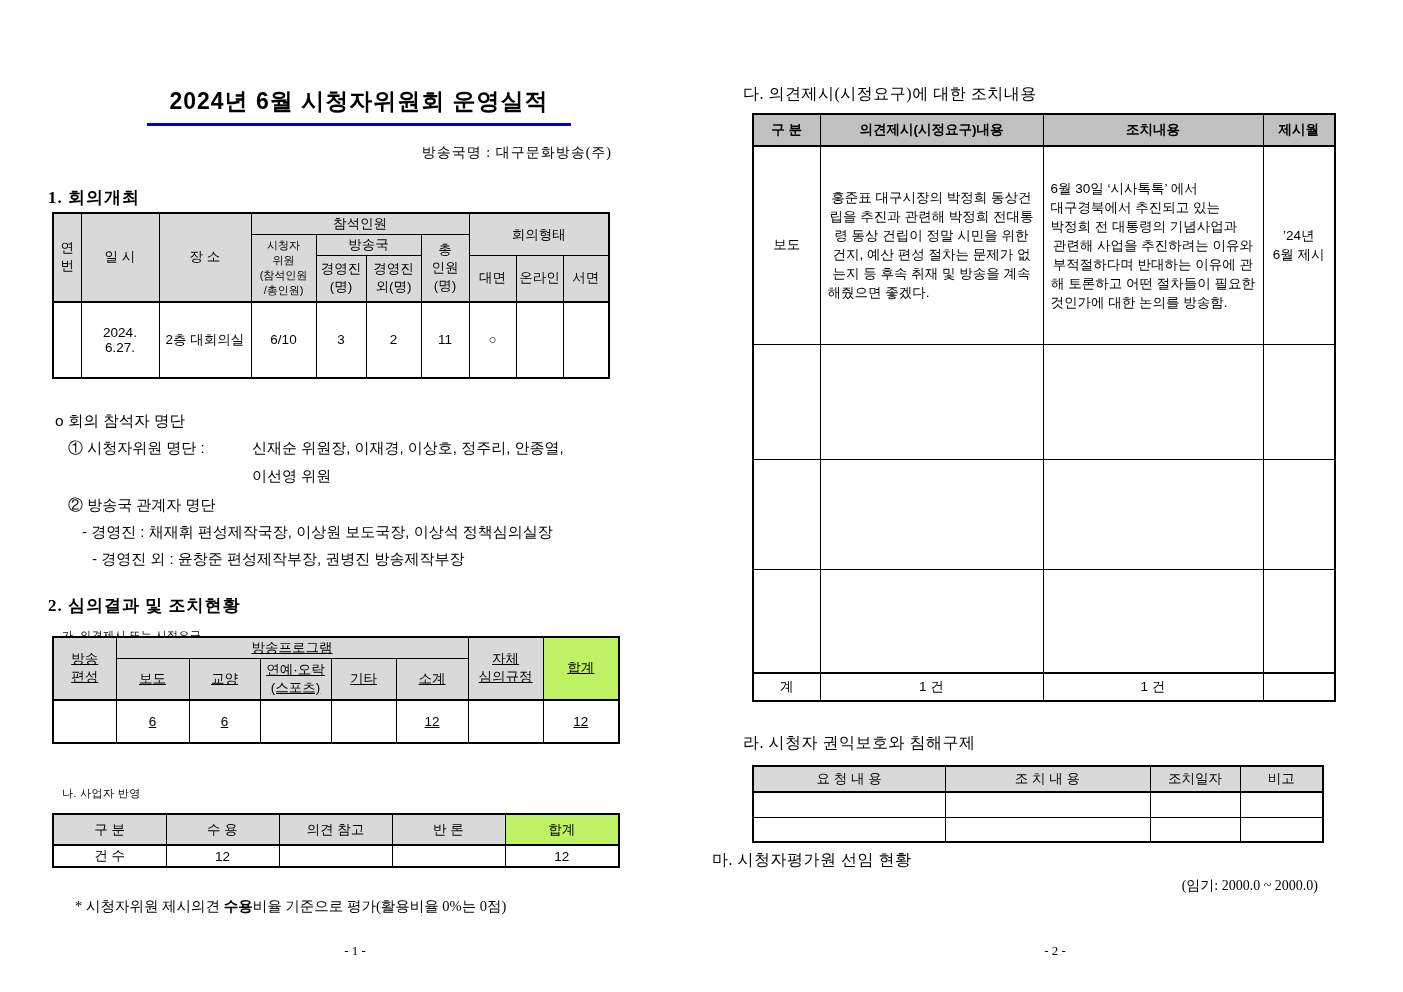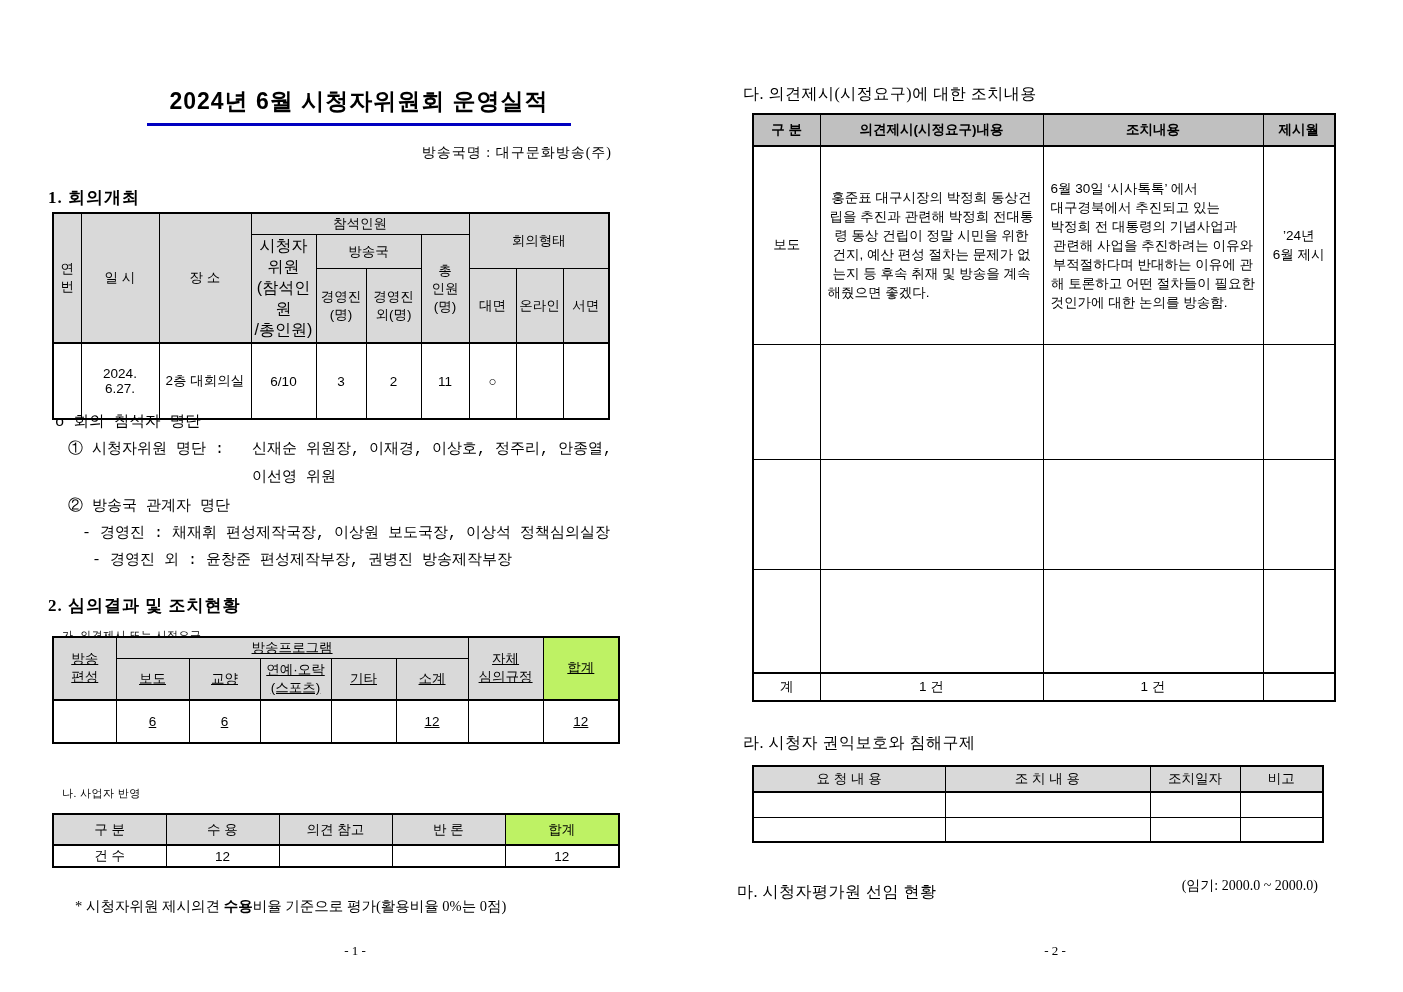--- a/index.html
+++ b/index.html
@@ -11,21 +11,21 @@
   .serif { font-family:"Liberation Serif", serif; }
 
   .doc-title {
     position:absolute; left:147px; top:86px; width:424px;
     text-align:center; font-size:23px; font-weight:bold; letter-spacing:1px;
     padding-bottom:6px; border-bottom:3px solid #0000c0;
   }
   .broadcaster { position:absolute; left:350px; top:144px; width:262px; text-align:right; font-size:14px; letter-spacing:1px; }
   .sec  { position:absolute; font-size:17px; font-weight:bold; font-family:"Liberation Serif", serif; letter-spacing:1px; }
   .sub  { position:absolute; font-size:11px; font-family:"Liberation Serif", serif; letter-spacing:0.5px; }
-  .bodyline { position:absolute; font-size:15px; font-family:Liberation Mono, monospace; }
+  .bodyline { position:absolute; font-size:15px; font-family:Liberation Sans, sans-serif; }
 
   table.doc { position:absolute; border-collapse:collapse; table-layout:fixed; border:2px solid #000; }
   table.doc td {
     border:1px solid #000; text-align:center; vertical-align:middle;
     font-size:13.5px; padding:1px 2px; overflow:hidden;
   }
   .hdr      { background:#d9d9d9; }
   .hdr-dark { background:#c0c0c0; font-weight:bold; border-bottom-width:2px !important; }
   .total    { background:#bef264; }
   .pre      { white-space:pre-line; }
@@ -65,21 +65,21 @@
   <tbody>
       <tr style="height:20px">
     <td rowspan="3" class="hdr pre">연
 번</td>
     <td rowspan="3" class="hdr">일 시</td>
     <td rowspan="3" class="hdr">장 소</td>
     <td colspan="4" class="hdr">참석인원</td>
     <td colspan="3" rowspan="2" class="hdr">회의형태</td>
   </tr>
   <tr style="height:19px">
-    <td rowspan="2" class="hdr pre" style="font-size:16px">시청자
+    <td rowspan="2" class="hdr pre" style="font-size:11px">시청자
 위원
 (참석인원
 /총인원)</td>
     <td colspan="2" class="hdr">방송국</td>
     <td rowspan="2" class="hdr pre">총
 인원
 (명)</td>
   </tr>
   <tr style="height:46px">
     <td class="hdr pre">경영진
@@ -267,15 +267,15 @@
   </tr>
   <tr style="height:25px">
     <td></td>
     <td></td>
     <td></td>
     <td></td>
   </tr>
 </tbody>
   </table>
 
-<div class="sub" style="left:737px; top:850px; font-size:16px;margin-top:32px;">마. 시청자평가원 선임 현황</div>
+<div class="sub" style="left:712px; top:850px; font-size:16px;">마. 시청자평가원 선임 현황</div>
 <div class="term-note">(임기: 2000.0 ~ 2000.0)</div>
 <div class="pagenum" style="left:1005px; top:943px;">- 2 -</div>
 
 </body></html>

